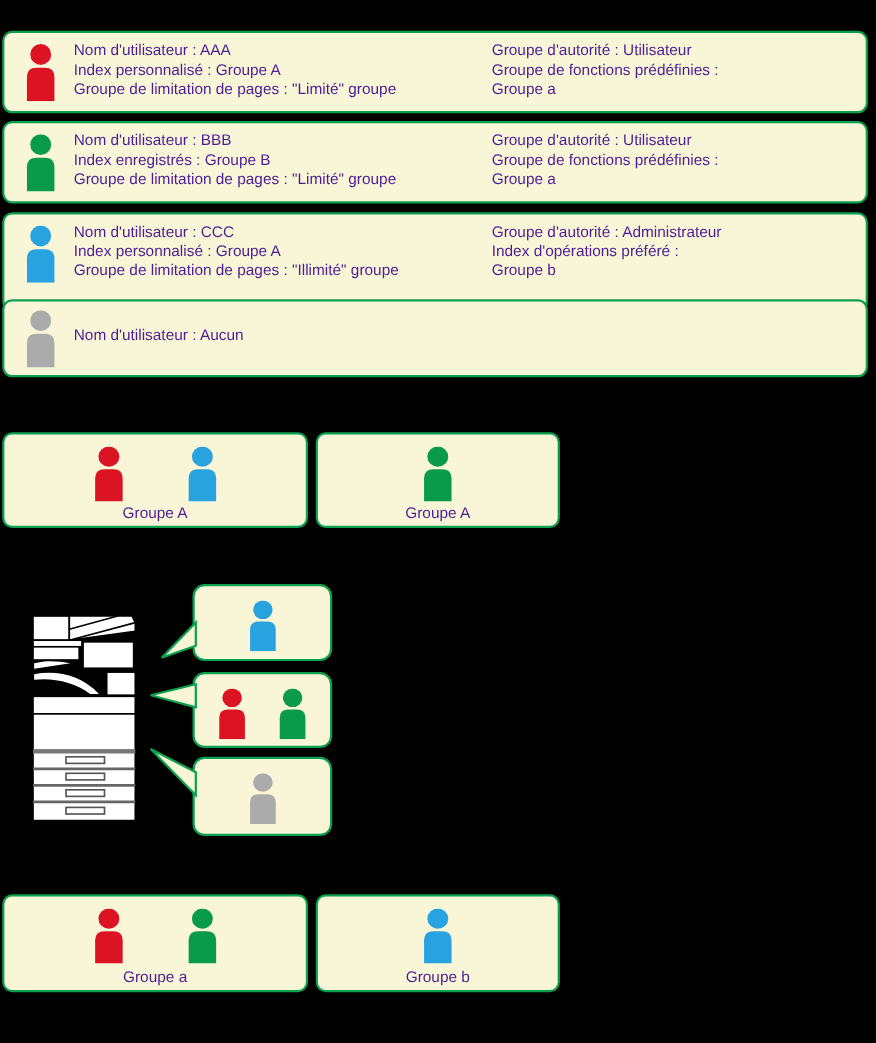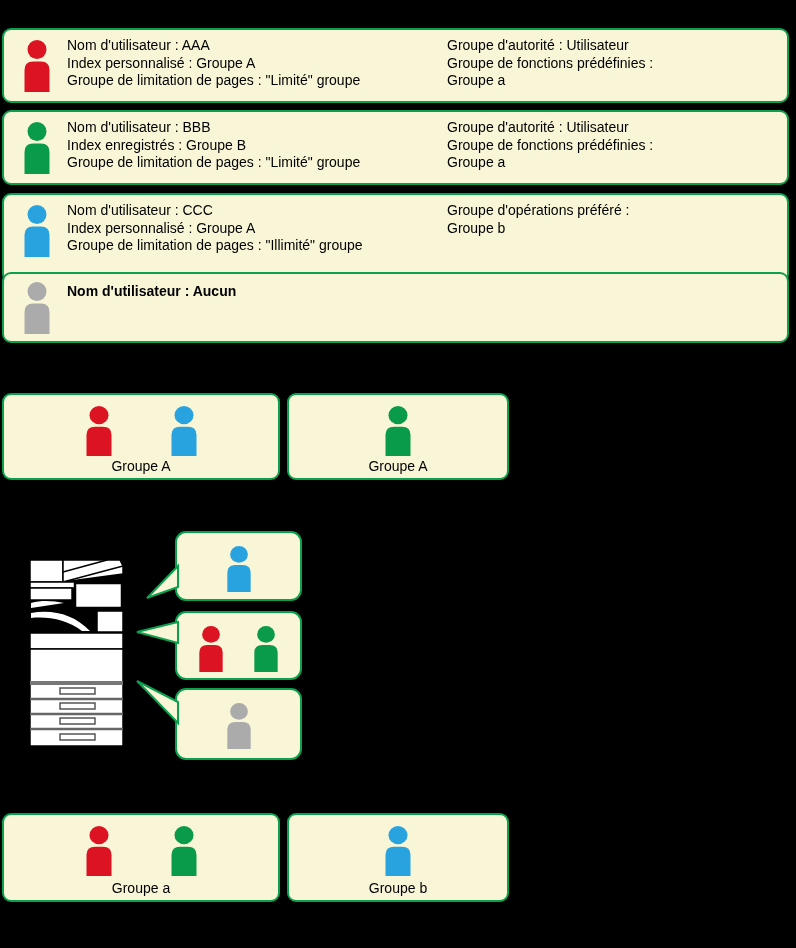--- a/index.html
+++ b/index.html
@@ -1,28 +1,28 @@
 <!DOCTYPE html>
 <html><head>
 <meta charset="utf-8">
 <style>
   html,body{margin:0;padding:0;background:#000;}
   #page{position:relative;width:796px;height:948px;background:#000;overflow:hidden;
-        font-family:"Liberation Sans",sans-serif;color:#000000;}
+        font-family:"Liberation Sans",sans-serif;color:#4c1d95;}
 
   
   .panel{position:absolute;box-sizing:border-box;background:#f9f6d8;
          border:2px solid #0aa04e;border-radius:9px;}
 
   .card{left:2px;width:787px;}
   .card .person{position:absolute;left:18px;top:10px;}
   .card .col{position:absolute;top:7px;font-size:14px;line-height:17.5px;white-space:nowrap;}
   .card .col-left{left:63px;}
   .card .col-right{left:443px;}
-  .card.two-line .col-left{top:9px;font-weight:bold;}
+  .card.two-line .col-left{top:22px;}
   .card.two-line .person{top:8px;}
 
   .gbox .gbox-icons{position:absolute;top:11px;left:0;right:0;display:flex;
                     justify-content:center;gap:55px;}
   .gbox .gbox-label{position:absolute;left:0;right:0;bottom:4px;text-align:center;
                     font-size:14px;}
 
   .bubble .bubble-icons{position:absolute;top:13px;left:0;right:0;display:flex;
                         justify-content:center;gap:27px;}
 
@@ -78,21 +78,22 @@
     <svg class="person person-lg" viewBox="0 0 30 52" preserveAspectRatio="none" fill="#29a3e0">
       <circle cx="15" cy="9.5" r="9.5"></circle>
       <path d="M2.5,52 V30 Q2.5,21.5 11,21.5 H19 Q27.5,21.5 27.5,30 V52 Z"></path>
     </svg>
     <div class="col col-left">
       <div>Nom d'utilisateur : CCC</div>
       <div>Index personnalisé : Groupe A</div>
       <div>Groupe de limitation de pages : "Illimité" groupe</div>
     </div>
     <div class="col col-right">
-      <div>Groupe d'opérations préféré :</div>
+      <div>Groupe d'autorité : Administrateur</div>
+      <div>Index d'opérations préféré :</div>
       <div>Groupe b</div>
     </div>
   </div>
 
   <div class="panel card two-line" style="top:272px;height:71px;">
     <svg class="person person-lg" viewBox="0 0 30 52" preserveAspectRatio="none" fill="#ababab">
       <circle cx="15" cy="9.5" r="9.5"></circle>
       <path d="M2.5,52 V30 Q2.5,21.5 11,21.5 H19 Q27.5,21.5 27.5,30 V52 Z"></path>
     </svg>
     <div class="col col-left">

